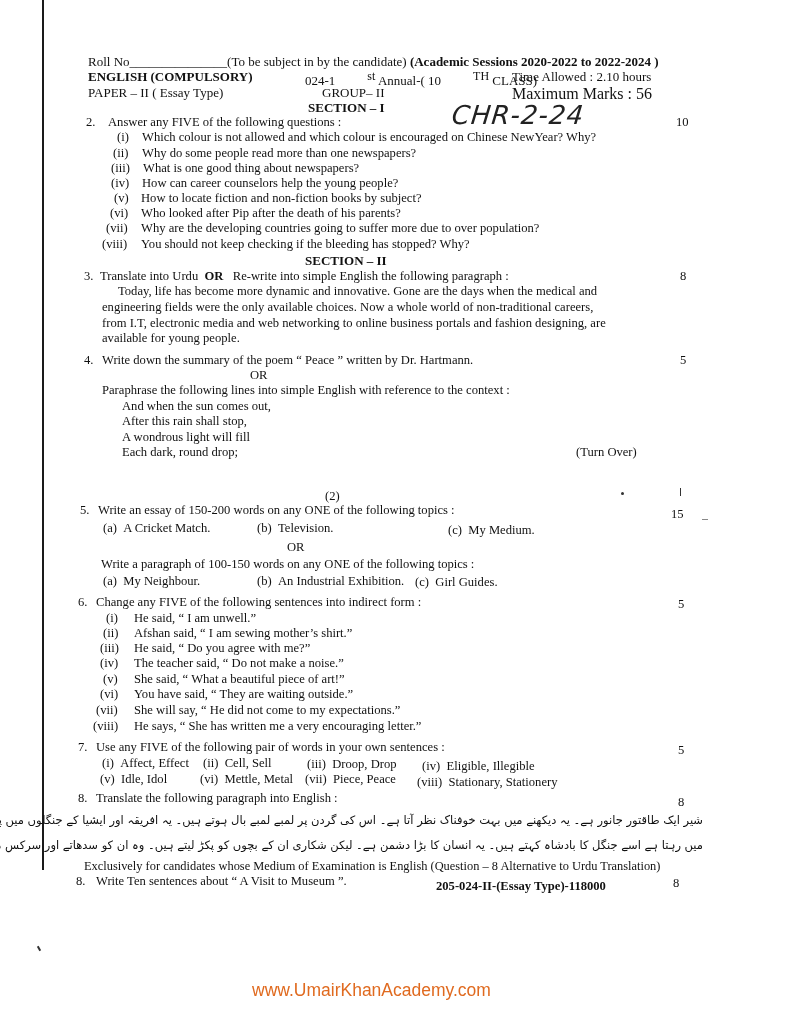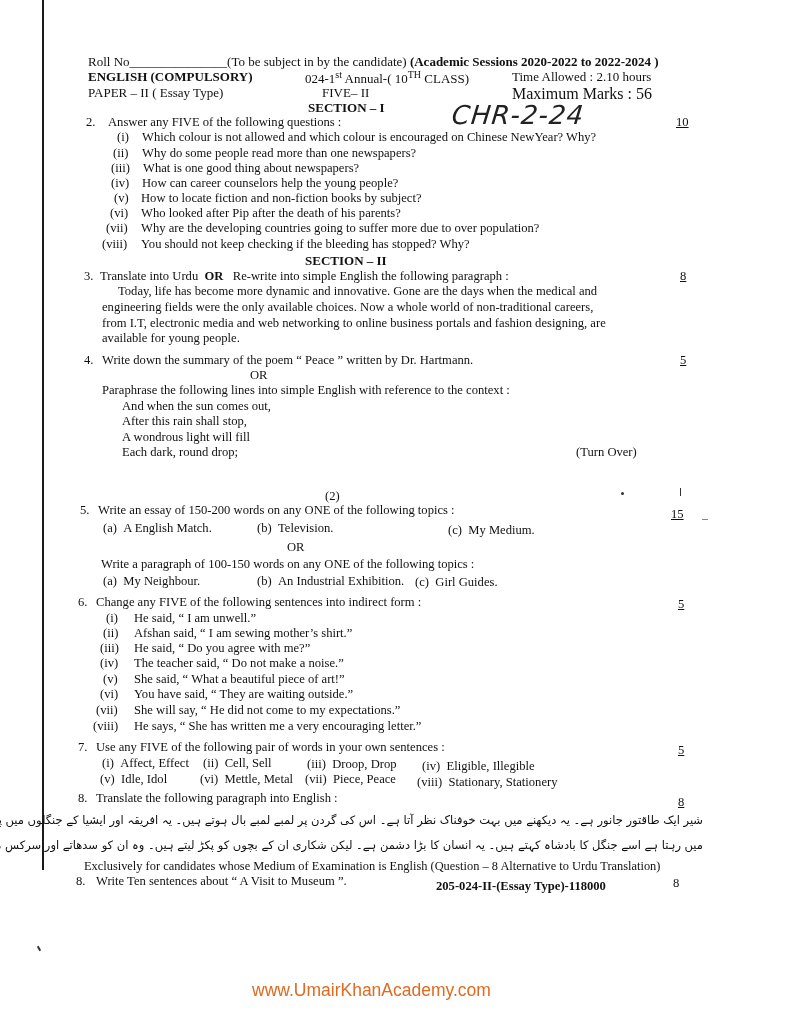--- a/index.html
+++ b/index.html
@@ -3,46 +3,46 @@
 <meta charset="utf-8">
 <style>
   html, body { margin:0; padding:0; }
   body {
     width:791px; height:1024px; background:#ffffff; position:relative; overflow:hidden;
     font-family:"Liberation Serif", "DejaVu Serif", serif; color:#111; font-size:12.6px;
   }
   .scanline { position:absolute; left:42px; top:0; width:2px; height:870px; background:#1a1a1a; }
   .abs { position:absolute; white-space:nowrap; line-height:1; }
   .b { font-weight:bold; }
-  .marks { position:absolute; left:676px;text-decoration:underline; }
+  .marks { position:absolute; left:676px; }
   .handwritten {
     position:absolute; left:452px; top:100px; font-family:"DejaVu Sans", sans-serif;
     font-size:26px; font-style:italic; letter-spacing:1px; color:#222; transform:skewX(-6deg);
     font-weight:300;
   }
   .urdu { position:absolute; right:88px; direction:rtl; font-family:"DejaVu Sans", sans-serif; font-size:11.5px; white-space:nowrap; }
   .footer-link { position:absolute; left:252px; top:980px; font-family:"Liberation Sans", sans-serif; font-size:17.5px; color:#e06a1f; }
-  sup { font-size:10px; vertical-align:5px; }
+  sup { font-size:12px; vertical-align:5px;margin-left:32px; }
   .speck { position:absolute; background:#333; border-radius:50%; }
 </style>
 </head>
 <body>
 
 <div>
   <div class="scanline"></div>
 
   <div class="abs" style="left:88px;top:55px;font-size:13px;">
     <span>Roll No</span><span>_______________</span><span>(To be subject in by the candidate)</span>
     <span class="b">(Academic Sessions 2020-2022 to 2022-2024 )</span>
   </div>
   <div class="abs b" style="left:88px;top:70px;font-size:13px;">ENGLISH (COMPULSORY)</div>
   <div class="abs" style="left:305px;top:70px;font-size:13px;"><span>024-1</span><sup>st</sup><span> Annual-( 10</span><sup>TH</sup><span> CLASS)</span></div>
   <div class="abs" style="left:512px;top:70px;font-size:13px;">Time Allowed  :  2.10 hours</div>
   <div class="abs" style="left:88px;top:86px;font-size:13px;">PAPER – II ( Essay Type)</div>
-  <div class="abs" style="left:322px;top:86px;font-size:13px;">FIVE– II</div>
+  <div class="abs" style="left:322px;top:86px;font-size:13px;">GROUP– II</div>
   <div class="abs" style="left:512px;top:86px;font-size:16px;">Maximum Marks  :  56</div>
   <div class="abs b" style="left:308px;top:101px;font-size:13px;">SECTION – I</div>
   <div class="handwritten">CHR-2-24</div>
 
   <div class="abs" style="left:86px;top:116px;">2.</div>
   <div class="abs" style="left:108px;top:116px;">Answer any FIVE of the following questions  :</div>
   <div class="marks abs" style="top:116px;">10</div>
 
   <div class="abs" style="left:117px;top:131px;"><span>(i)</span></div>
   <div class="abs" style="left:142px;top:131px;">Which colour is not allowed and which colour is encouraged on Chinese NewYear?  Why?</div>
@@ -82,21 +82,21 @@
   <div class="abs" style="left:122px;top:415px;">After this rain shall stop,</div>
   <div class="abs" style="left:122px;top:431px;">A wondrous light will fill</div>
   <div class="abs" style="left:122px;top:446px;">Each dark, round drop;</div>
   <div class="abs" style="left:576px;top:446px;">(Turn Over)</div>
 
   <div class="abs" style="left:325px;top:490px;">(2)</div>
 
   <div class="abs" style="left:80px;top:504px;">5.</div>
   <div class="abs" style="left:98px;top:504px;">Write an essay of 150-200 words on any ONE of the following topics  :</div>
   <div class="marks abs" style="top:508px;left:671px;">15</div>
-  <div class="abs" style="left:103px;top:522px;"><span>(a)</span>&nbsp;&nbsp;<span>A English Match.</span></div>
+  <div class="abs" style="left:103px;top:522px;"><span>(a)</span>&nbsp;&nbsp;<span>A Cricket Match.</span></div>
   <div class="abs" style="left:257px;top:522px;"><span>(b)</span>&nbsp;&nbsp;<span>Television.</span></div>
   <div class="abs" style="left:448px;top:524px;"><span>(c)</span>&nbsp;&nbsp;<span>My Medium.</span></div>
   <div class="abs" style="left:287px;top:541px;">OR</div>
   <div class="abs" style="left:101px;top:558px;">Write a paragraph of 100-150 words on any ONE of the following topics  :</div>
   <div class="abs" style="left:103px;top:575px;"><span>(a)</span>&nbsp;&nbsp;<span>My Neighbour.</span></div>
   <div class="abs" style="left:257px;top:575px;"><span>(b)</span>&nbsp;&nbsp;<span>An Industrial Exhibition.</span></div>
   <div class="abs" style="left:415px;top:576px;"><span>(c)</span>&nbsp;&nbsp;<span>Girl Guides.</span></div>
 
   <div class="abs" style="left:78px;top:596px;">6.</div>
   <div class="abs" style="left:96px;top:596px;">Change any  FIVE of the following sentences  into indirect form  :</div>

